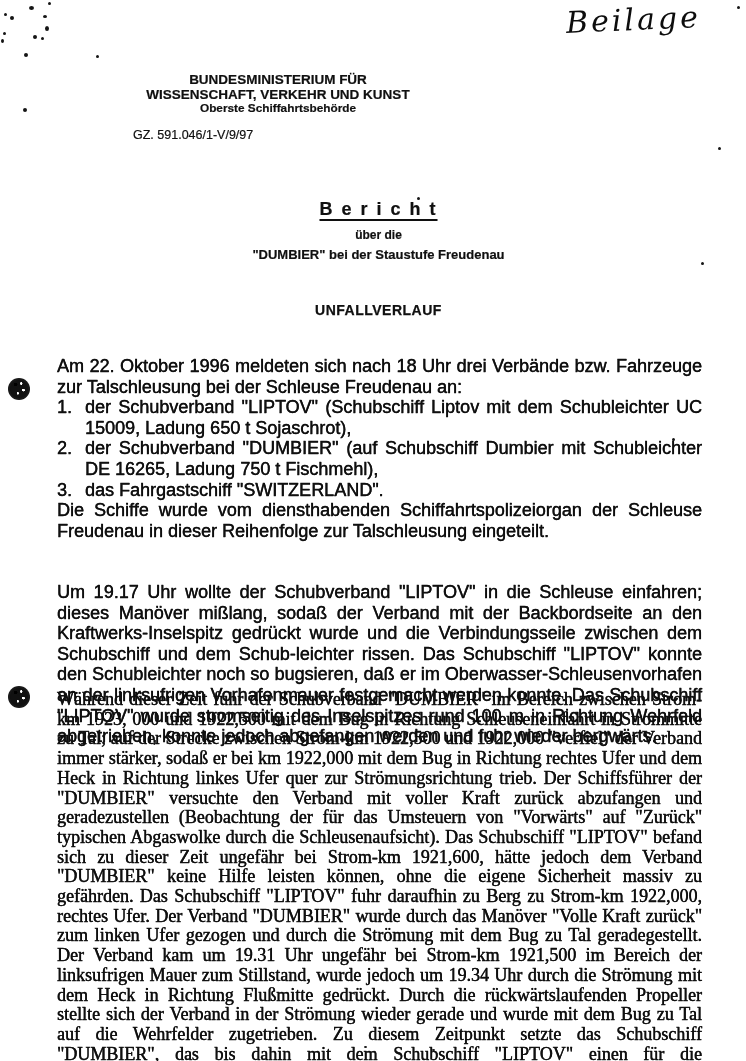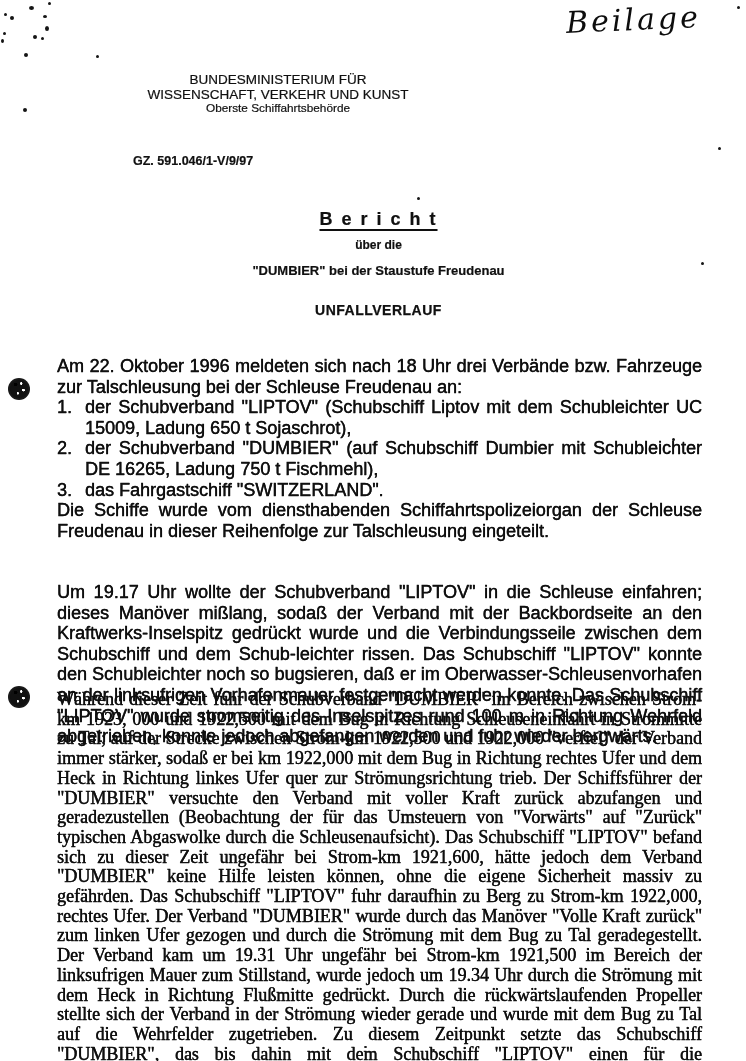--- a/index.html
+++ b/index.html
@@ -32,44 +32,44 @@
     font-family:"DejaVu Serif", serif;
     font-style:italic;
     font-size:30px;
     letter-spacing:3px;
     transform:rotate(-2.5deg);
     color:#0d0d0d;
   }
   
   .letterhead{
     position:absolute;top:72px;left:92px;width:372px;
-    text-align:center;font-weight:normal;line-height:1.12;
+    text-align:center;font-weight:bold;line-height:1.12;
     -webkit-text-stroke:0.2px #101010;
   }
   .lh-big{font-size:13.5px;}
   .lh-small{font-size:11.8px;}
   .gz{
-    position:absolute;top:154px;left:133px;
-    font-weight:bold;font-size:12.5px;
+    position:absolute;top:128px;left:133px;
+    font-weight:normal;font-size:12.5px;
     -webkit-text-stroke:0.2px #101010;
   }
   
   .title-block{
-    position:absolute;top:209px;left:57px;width:643px;
+    position:absolute;top:199px;left:57px;width:643px;
     text-align:center;font-weight:bold;
     -webkit-text-stroke:0.2px #101010;
   }
   .title-main{
     font-size:18px;letter-spacing:2px;
     text-decoration:underline;
     text-underline-offset:4px;
     text-decoration-thickness:2px;
     margin-bottom:8px;
   }
-  .title-sub1{font-size:12px;margin-bottom:11px;}
+  .title-sub1{font-size:12px;margin-bottom:5px;}
   .title-sub2{font-size:13px;line-height:1.25;}
   .section-heading{
     position:absolute;top:302px;left:57px;width:643px;
     text-align:center;font-weight:bold;font-size:14px;letter-spacing:0.5px;
     -webkit-text-stroke:0.25px #101010;
   }
   
   .body-text{
     font-size:18px;line-height:20.6px;
     text-align:justify;

